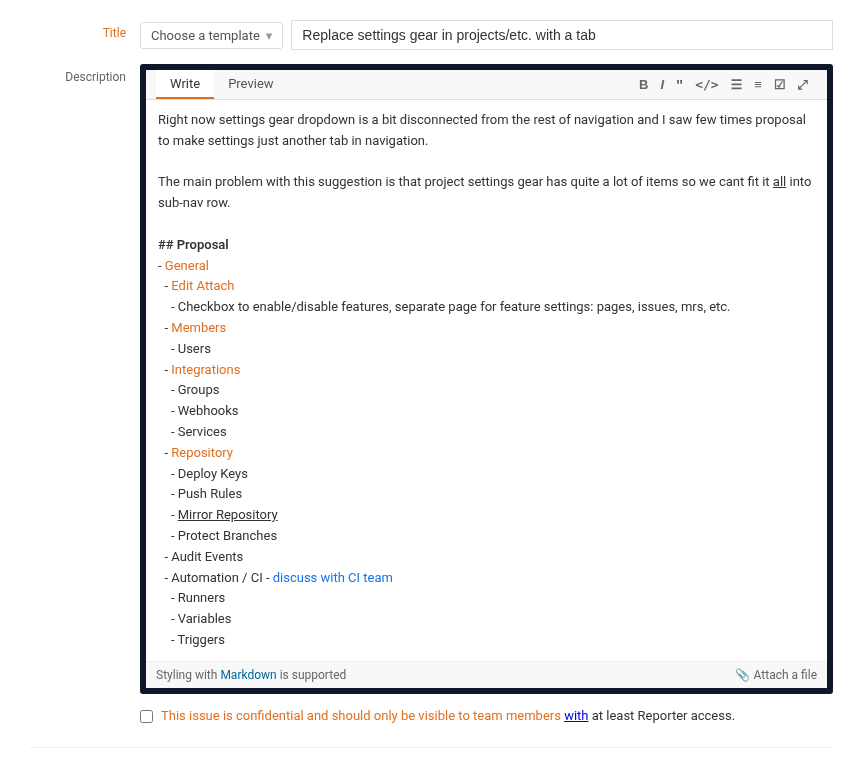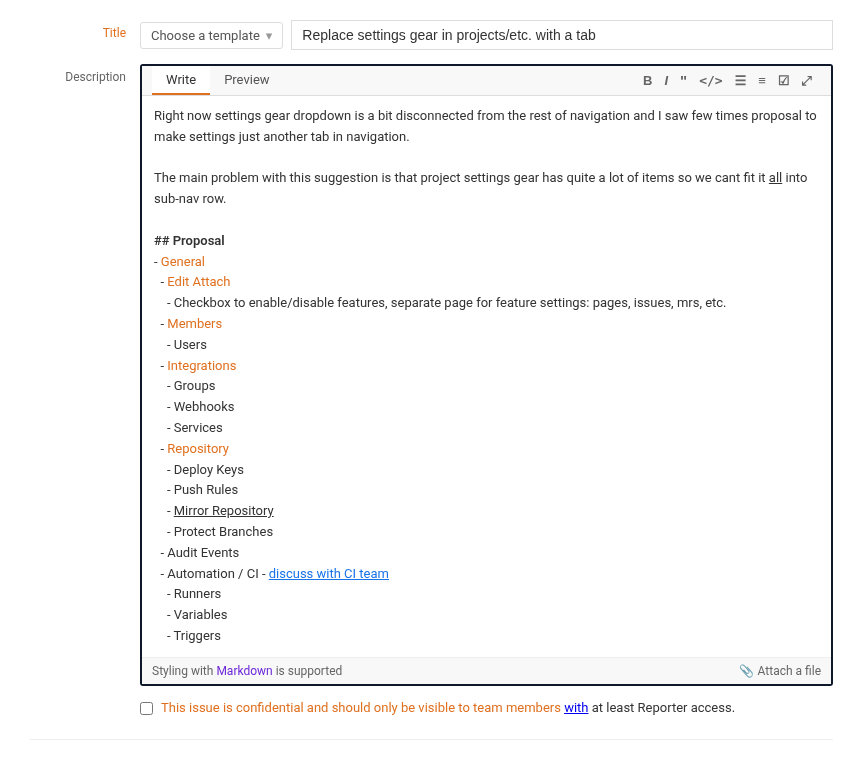--- a/index.html
+++ b/index.html
@@ -68,21 +68,21 @@
       flex: 1;
       border: 1px solid #ddd;
       border-radius: 0;
       padding: 6px 10px;
       font-size: 14px;
       color: #333;
       outline: none;
     }
     
     .description-wrapper {
-      border: 2px solid #0f172a;
+      border: 6px solid #0f172a;
       border-radius: 3px;
       width: 100%;
     }
     .desc-tabs {
       display: flex;
       align-items: center;
       border-bottom: 1px solid #ddd;
       padding: 0 10px;
       justify-content: space-between;
       background: #f8f8f8;
@@ -122,21 +122,21 @@
       display: flex;
       justify-content: space-between;
       align-items: center;
       padding: 6px 10px;
       border-top: 1px solid #eee;
       background: #f8f8f8;
       font-size: 12px;
       color: #666;
     }
     .desc-footer a {
-      color: #6d28d9;
+      color: #0369a1;
       text-decoration: none;
     }
     .attach-link {
       color: #666;
       font-size: 12px;
       cursor: pointer;
     }
     
     .confidential-row {
       display: flex;
@@ -224,21 +224,21 @@
           <p>&nbsp;&nbsp;- <span class="line-orange">Integrations</span></p>
           <p>&nbsp;&nbsp;&nbsp;&nbsp;- Groups</p>
           <p>&nbsp;&nbsp;&nbsp;&nbsp;- Webhooks</p>
           <p>&nbsp;&nbsp;&nbsp;&nbsp;- Services</p>
           <p>&nbsp;&nbsp;- <span class="line-orange">Repository</span></p>
           <p>&nbsp;&nbsp;&nbsp;&nbsp;- Deploy Keys</p>
           <p>&nbsp;&nbsp;&nbsp;&nbsp;- Push Rules</p>
           <p>&nbsp;&nbsp;&nbsp;&nbsp;- <span style="text-decoration:underline;">Mirror Repository</span></p>
           <p>&nbsp;&nbsp;&nbsp;&nbsp;- Protect Branches</p>
           <p>&nbsp;&nbsp;- Audit Events</p>
-          <p>&nbsp;&nbsp;- Automation / CI - <span class="line-blue" style="text-decoration:underline;">discuss with CI team</span></p>
+          <p>&nbsp;&nbsp;- Automation / CI - <span class="line-blue" style="">discuss with CI team</span></p>
           <p>&nbsp;&nbsp;&nbsp;&nbsp;- Runners</p>
           <p>&nbsp;&nbsp;&nbsp;&nbsp;- Variables</p>
           <p>&nbsp;&nbsp;&nbsp;&nbsp;- Triggers</p>
         </div>
 
         <div class="desc-footer">
           <span>
             <span>Styling with</span>
             <a href="#">Markdown</a>
             <span>is supported</span>

